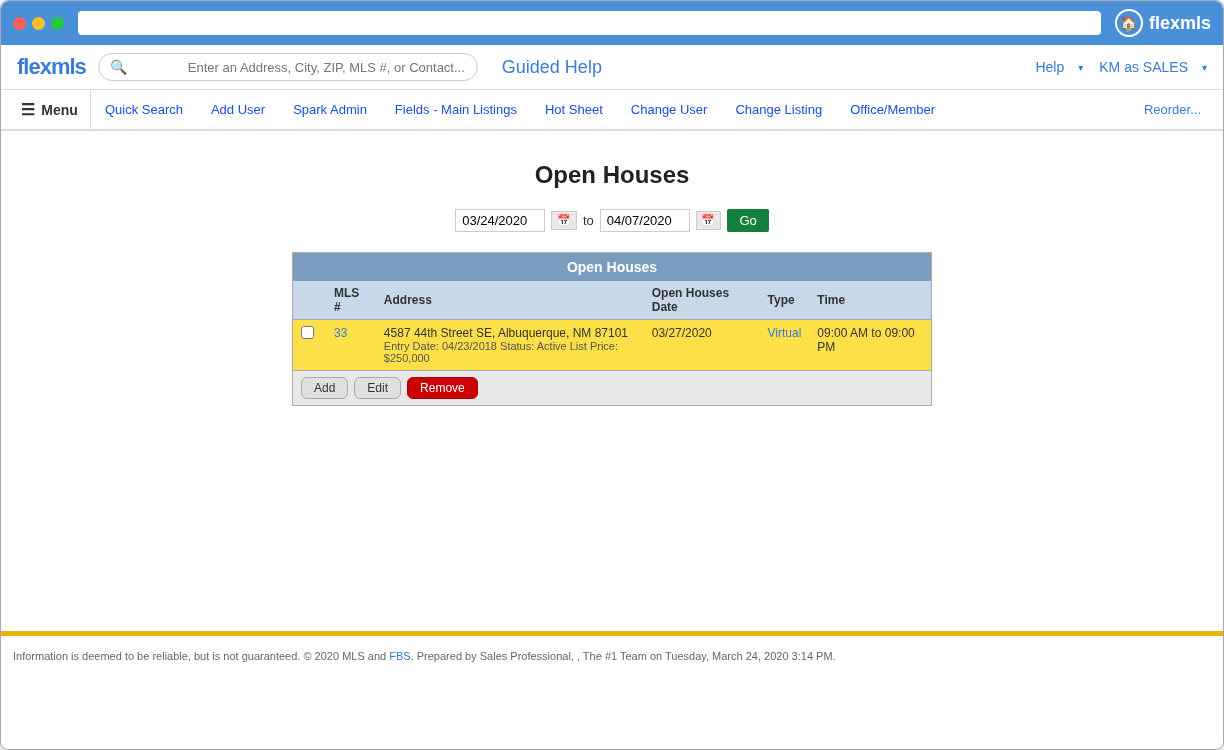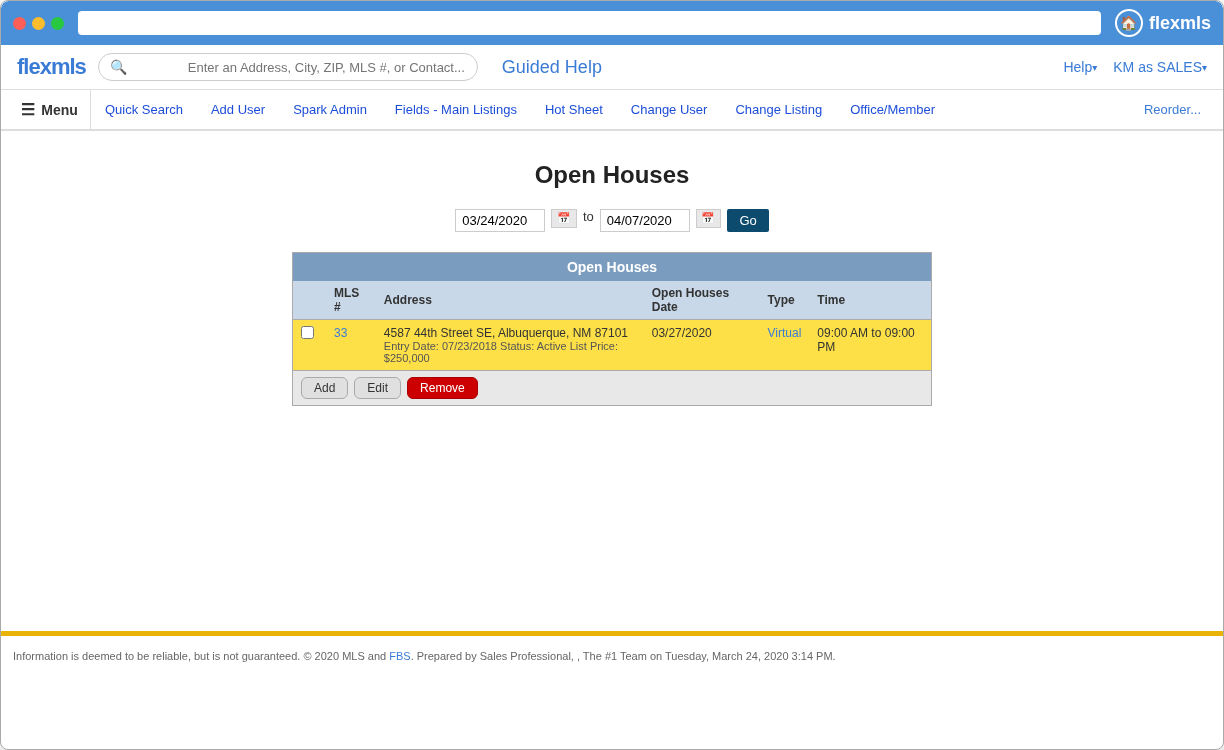--- a/index.html
+++ b/index.html
@@ -97,21 +97,21 @@
       display: flex;
       align-items: center;
       gap: 16px;
     }
     .nav-right-item {
       color: #3a7bd5;
       font-size: 14px;
       cursor: pointer;
       display: flex;
       align-items: center;
-      gap: 0;
+      gap: 14px;
     }
     .chevron { font-size: 10px; }
 
     
     .menu-bar {
       background: #fff;
       border-bottom: 2px solid #ddd;
       padding: 0 8px;
       display: flex;
       align-items: center;
@@ -150,40 +150,40 @@
     }
     .page-title {
       text-align: center;
       font-size: 24px;
       font-weight: bold;
       color: #222;
       margin-bottom: 20px;
     }
     .date-filter {
       display: flex;
-      align-items: flex-start;
+      align-items: center;
       justify-content: center;
       gap: 6px;
       margin-bottom: 20px;
     }
     .date-input {
       border: 1px solid #ccc;
       padding: 3px 6px;
       font-size: 13px;
       width: 90px;
     }
     .date-cal-btn {
       border: 1px solid #ccc;
       background: #e8e8e8;
       padding: 2px 5px;
       cursor: pointer;
       font-size: 11px;
     }
     .go-btn {
-      background: #0c4a6e;
+      background: #15803d;
       color: #fff;
       border: none;
       padding: 4px 12px;
       cursor: pointer;
       font-size: 13px;
       border-radius: 2px;
     }
     .to-label { font-size: 13px; color: #333; }
 
     
@@ -350,21 +350,21 @@
         <tbody>
           <tr>
             <td>
               <input type="checkbox" class="row-checkbox" style="">
             </td>
             <td>
               <a class="mls-link">33</a>
             </td>
             <td>
               <div class="address-main">4587 44th Street SE, Albuquerque, NM 87101</div>
-              <div class="address-meta">Entry Date: 07/23/2018  Status: Active   List Price: $250,000</div>
+              <div class="address-meta">Entry Date: 04/23/2018  Status: Active   List Price: $250,000</div>
             </td>
             <td>03/27/2020</td>
             <td>
               <span class="type-virtual">Virtual</span>
             </td>
             <td>09:00 AM to 09:00 PM</td>
           </tr>
         </tbody>
       </table>
       <div class="action-bar">

